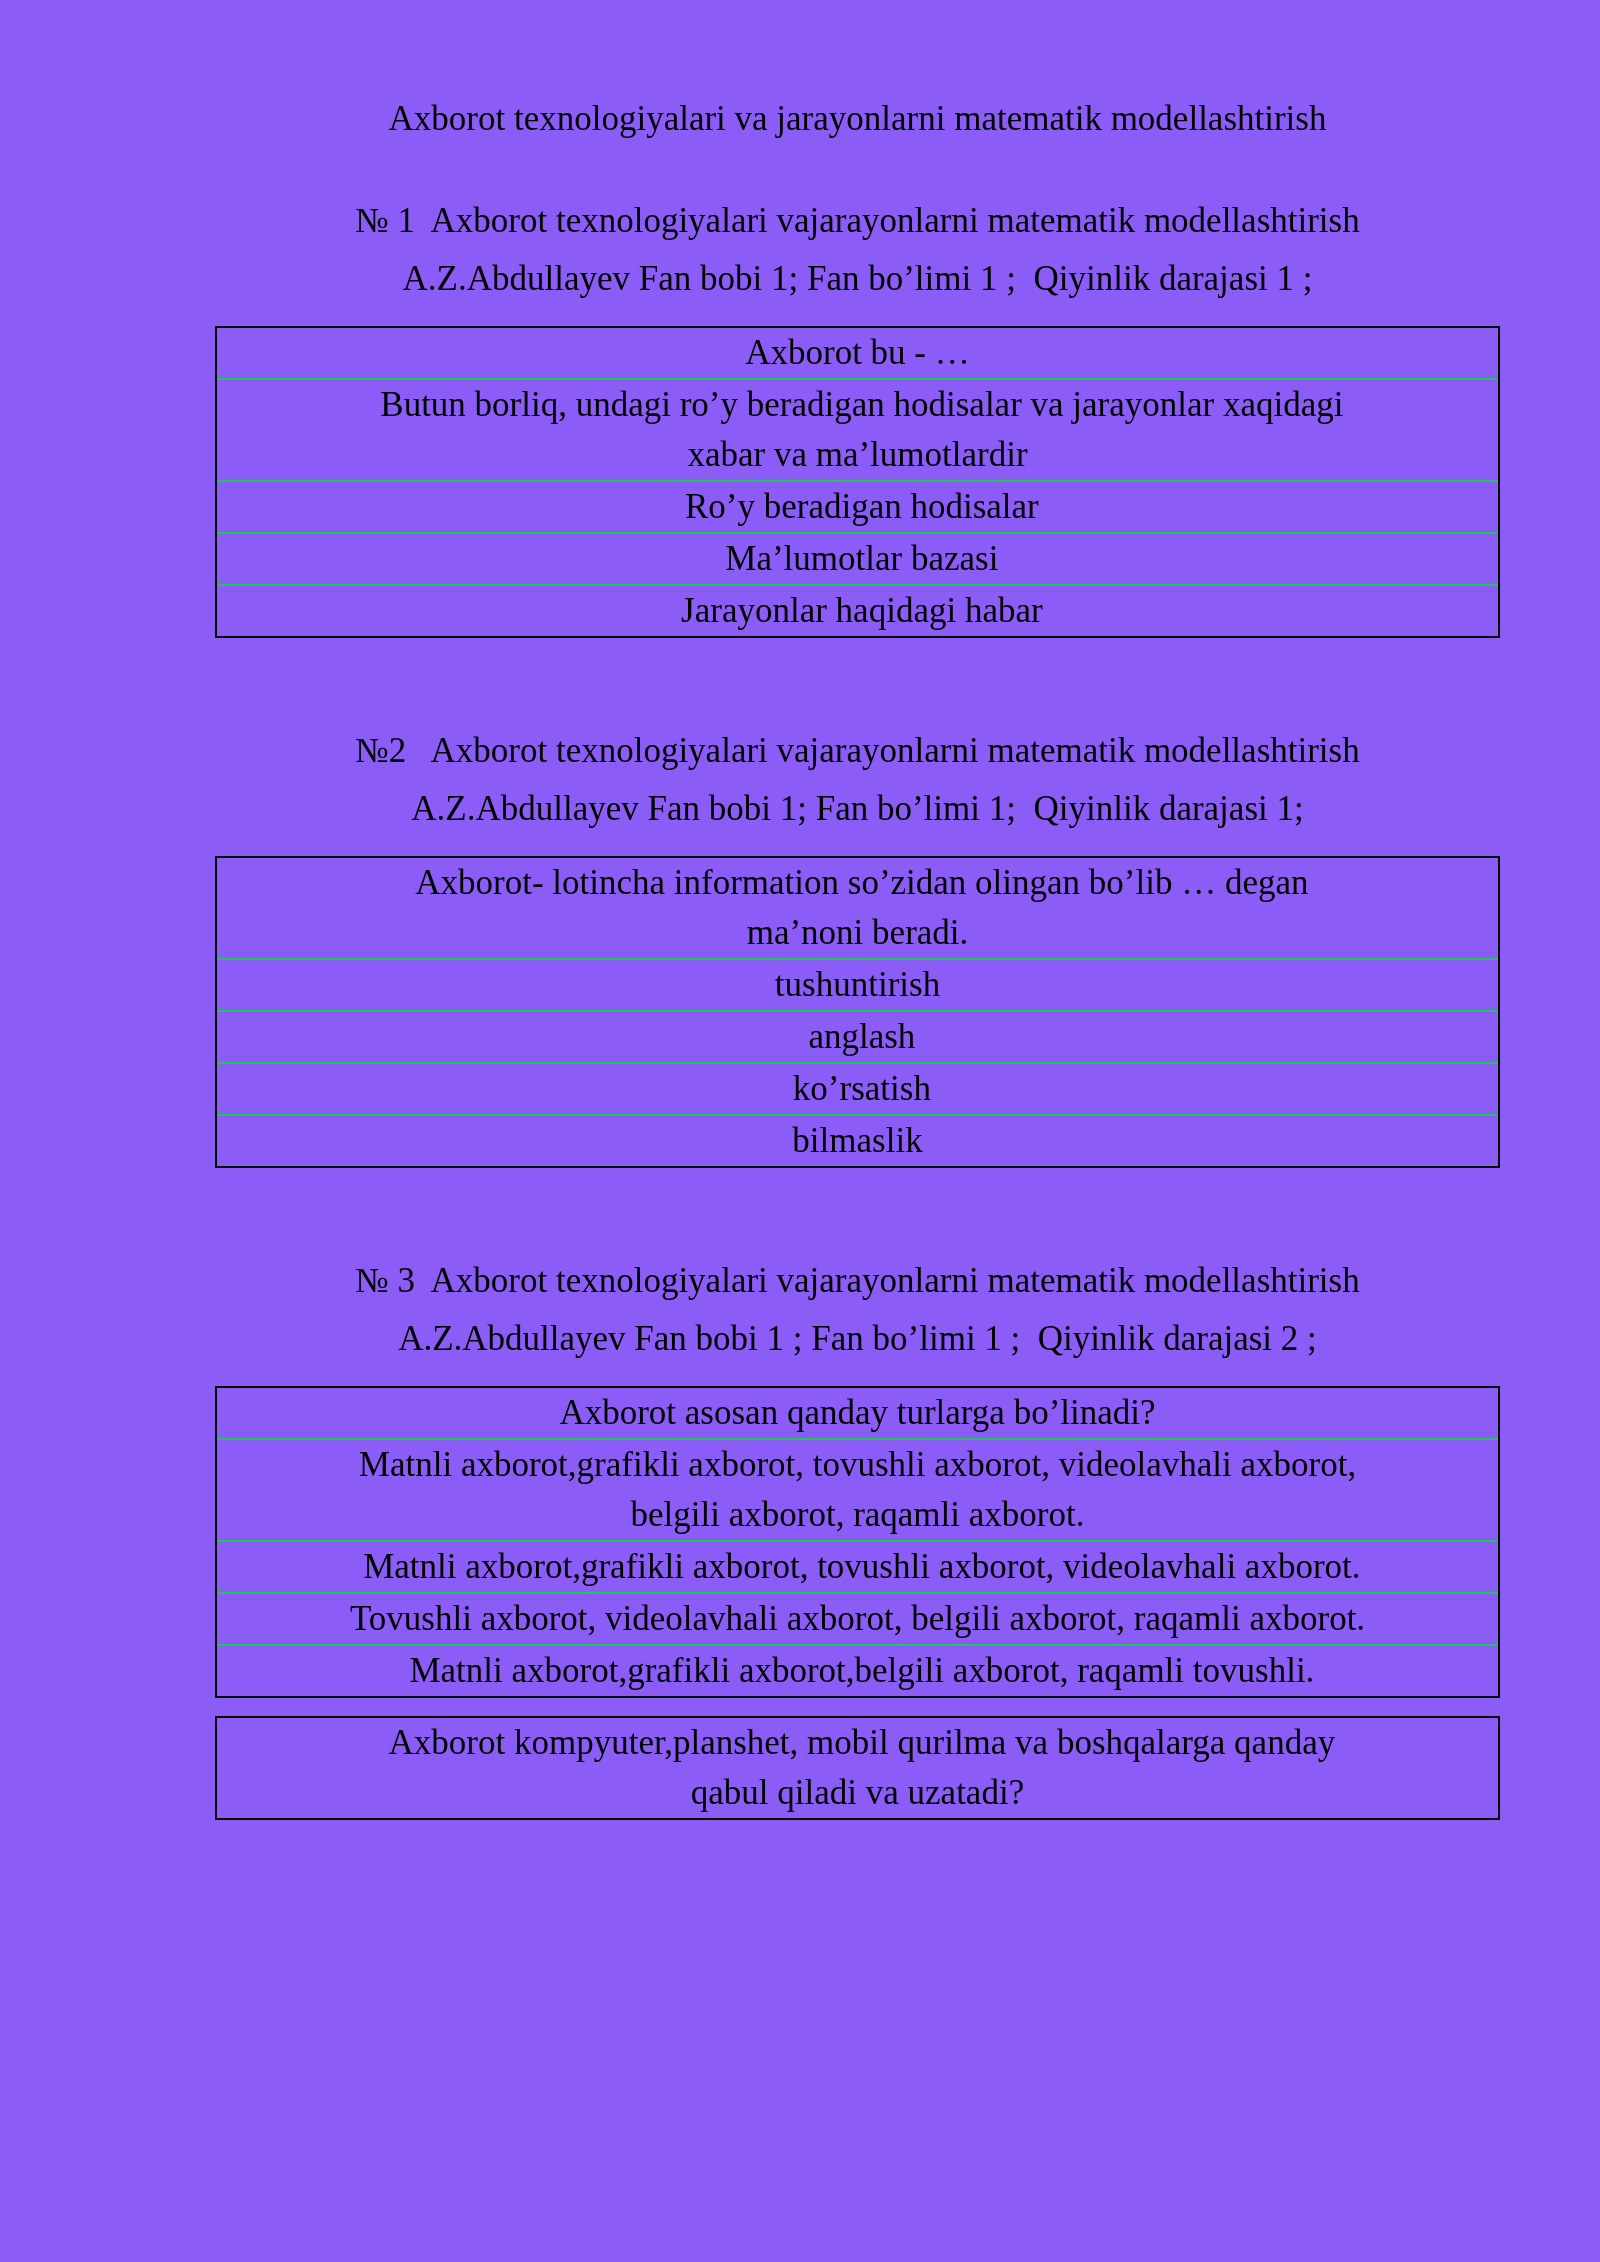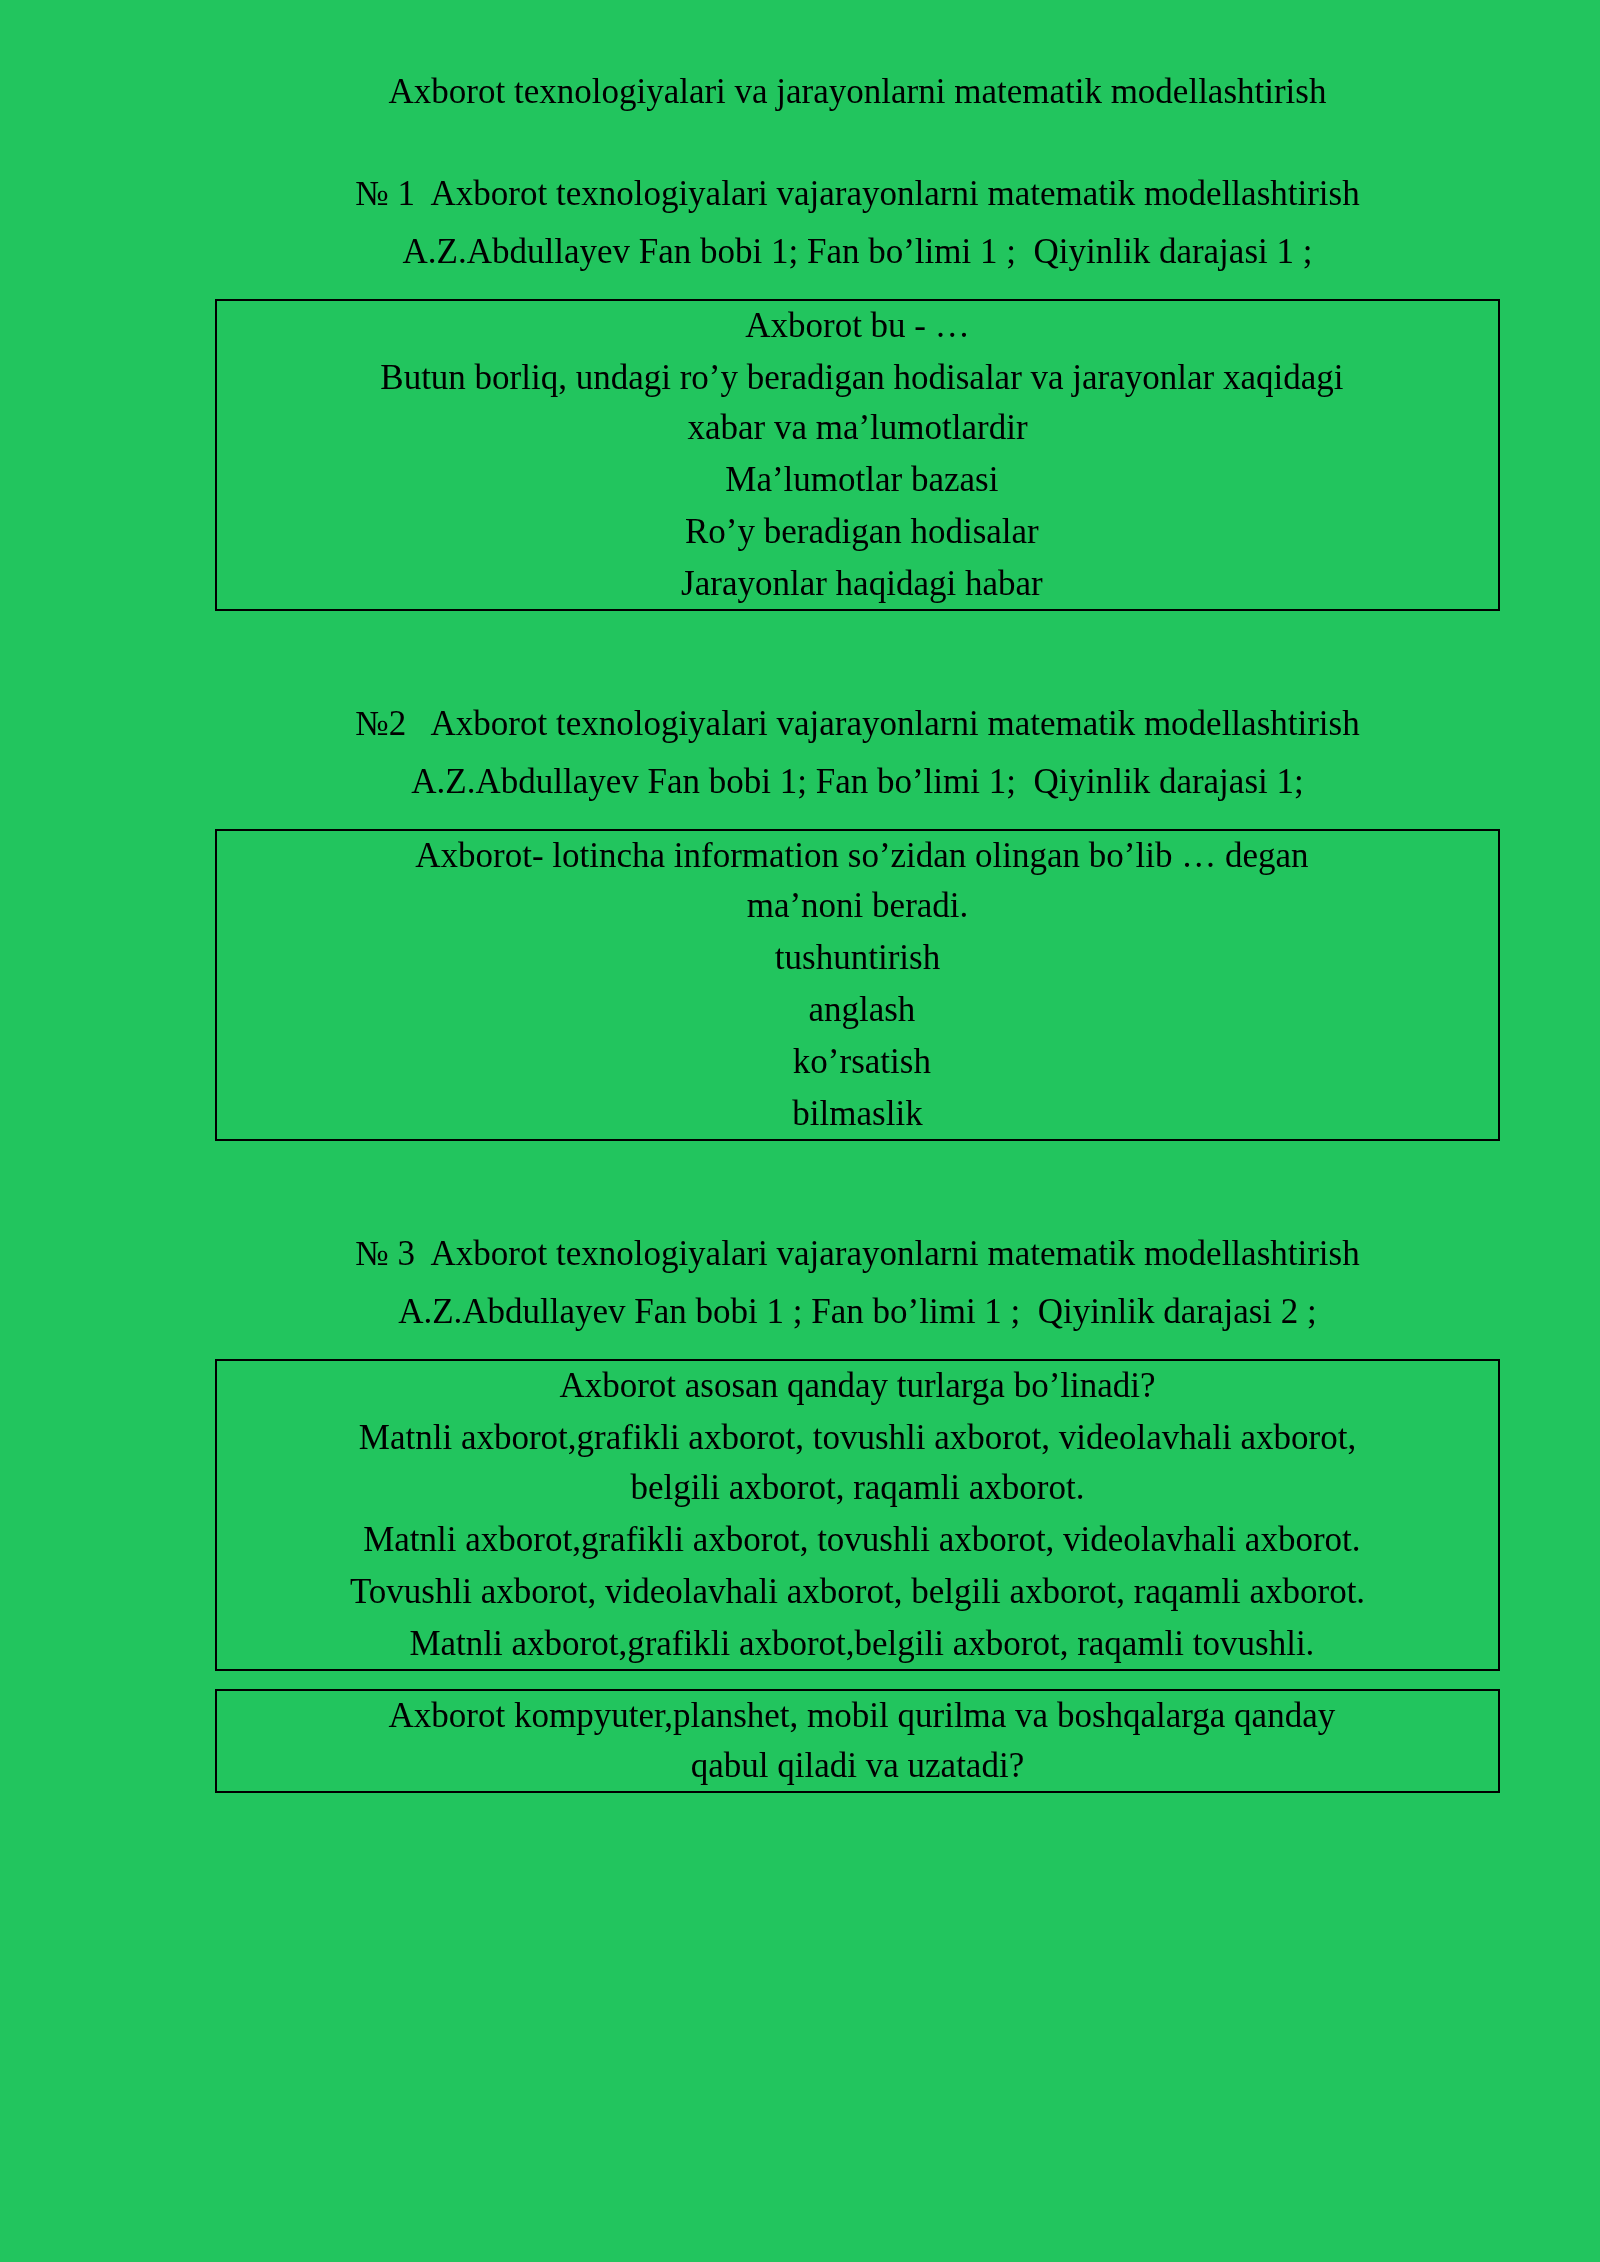--- a/index.html
+++ b/index.html
@@ -12,23 +12,23 @@
     height: 2262px;
     color: #000000;
     font-family: "Liberation Serif", "DejaVu Serif", serif;
     font-size: 35px;
     -webkit-font-smoothing: antialiased;
   }
   .page {
     box-sizing: border-box;
     width: 1600px;
     height: 2262px;
-    padding: 67px 100px 0 215px;
+    padding: 94px 100px 0 215px;
     overflow: hidden;
-    background: #22c55e;
+    background: #8b5cf6;
   }
   .doc-title {
     text-align: center;
     line-height: 50px;
     white-space: pre-wrap;
   }
   .q-heading {
     margin-top: 84px;
   }
   .question-block.first .q-heading {
@@ -62,22 +62,22 @@
 
   <section class="question-block first">
     <div class="q-heading">
       <div class="q-heading-line">№ 1  Axborot texnologiyalari vajarayonlarni matematik modellashtirish</div>
       <div class="q-heading-line">A.Z.Abdullayev Fan bobi 1; Fan bo’limi 1 ;  Qiyinlik darajasi 1 ;</div>
     </div>
     <div class="q-table">
       <div class="q-row">Axborot bu - …</div>
       <div class="q-row"> Butun borliq, undagi ro’y beradigan hodisalar va jarayonlar xaqidagi
 xabar va ma’lumotlardir</div>
+      <div class="q-row"> Ro’y beradigan hodisalar</div>
       <div class="q-row"> Ma’lumotlar bazasi</div>
-      <div class="q-row"> Ro’y beradigan hodisalar</div>
       <div class="q-row"> Jarayonlar haqidagi habar</div>
     </div>
   </section>
 
   <section class="question-block">
     <div class="q-heading">
       <div class="q-heading-line">№2   Axborot texnologiyalari vajarayonlarni matematik modellashtirish</div>
       <div class="q-heading-line">A.Z.Abdullayev Fan bobi 1; Fan bo’limi 1;  Qiyinlik darajasi 1;</div>
     </div>
     <div class="q-table">

